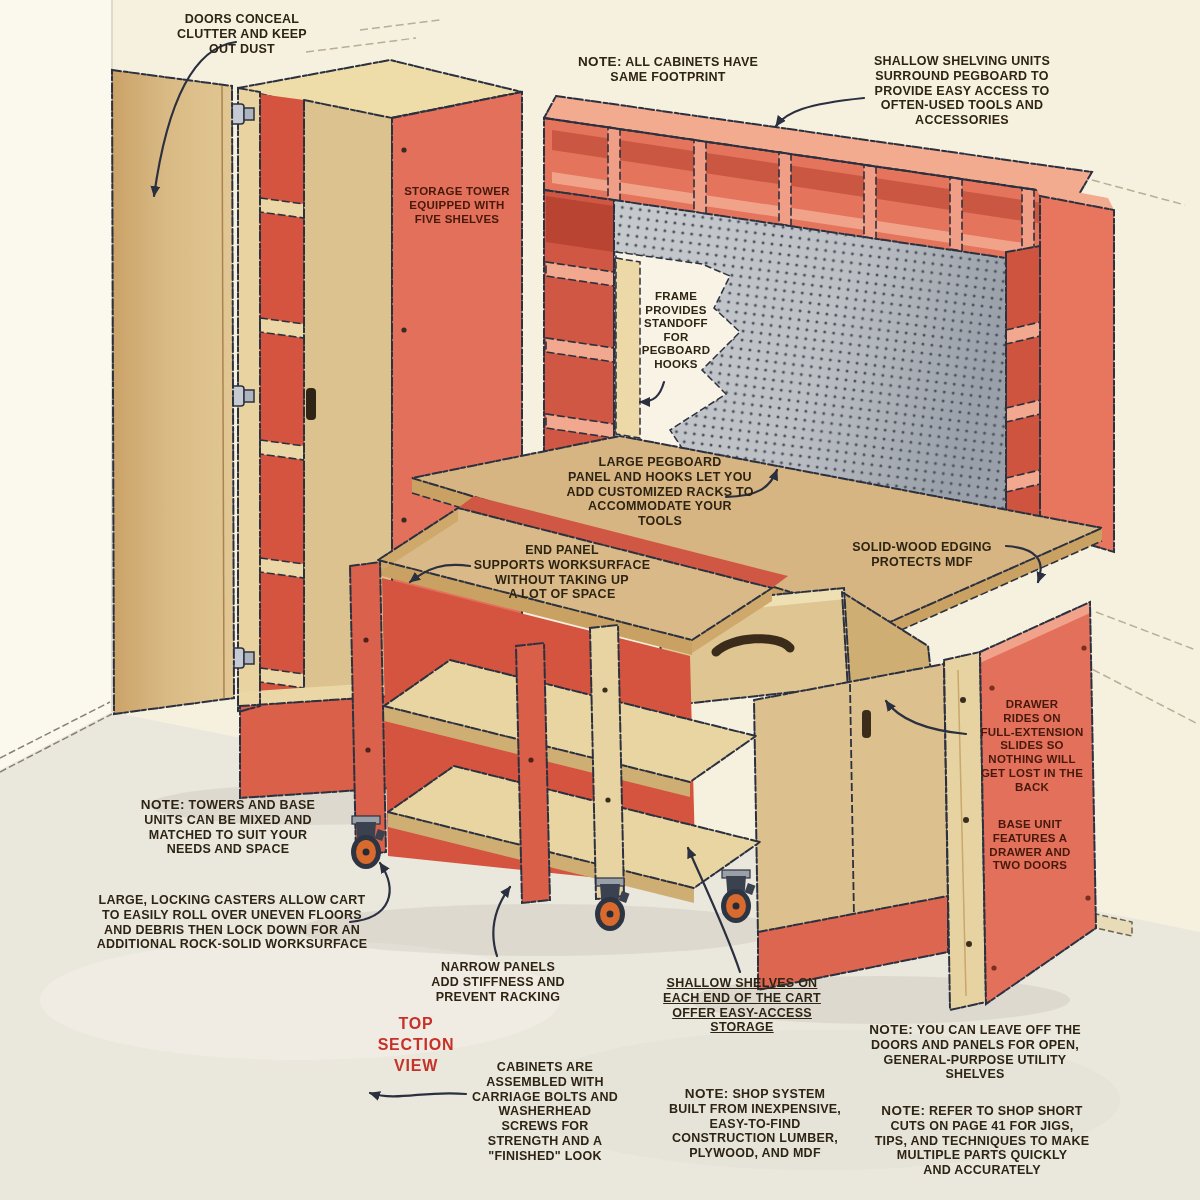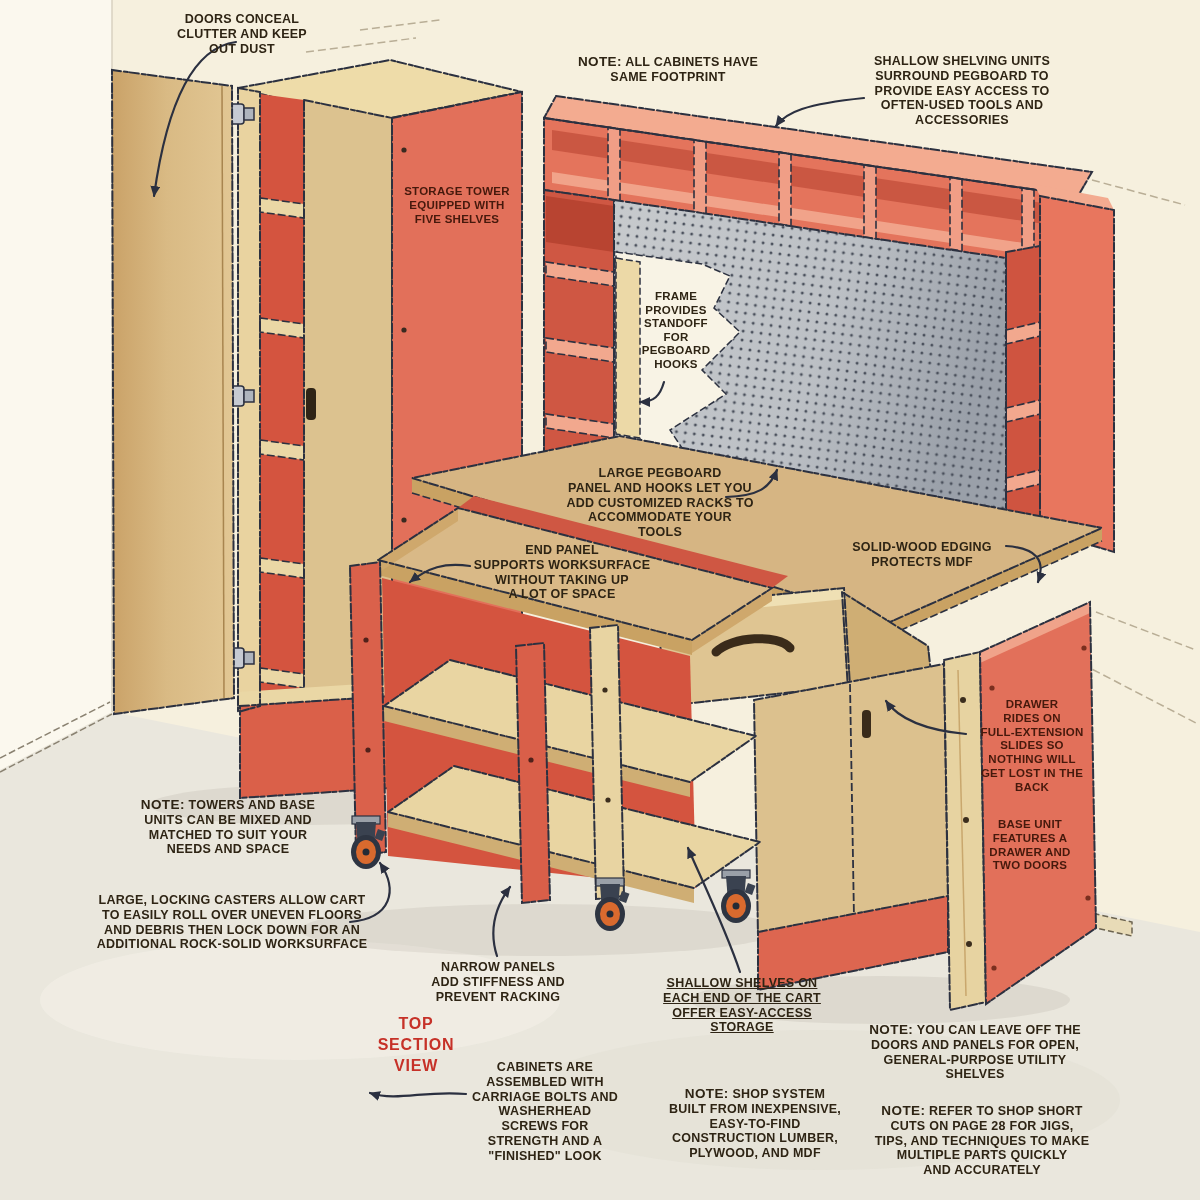--- a/index.html
+++ b/index.html
@@ -288,21 +288,21 @@
 EQUIPPED WITH
 FIVE SHELVES</span></div>
 
   <div class="lbl" style="left:676px;top:290px;font-size:11.5px;"><span>FRAME
 PROVIDES
 STANDOFF
 FOR
 PEGBOARD
 HOOKS</span></div>
 
-  <div class="lbl" style="left:660px;top:466px;"><span>LARGE PEGBOARD
+  <div class="lbl" style="left:660px;top:455px;"><span>LARGE PEGBOARD
 PANEL AND HOOKS LET YOU
 ADD CUSTOMIZED RACKS TO
 ACCOMMODATE YOUR
 TOOLS</span></div>
 
   <div class="lbl" style="left:562px;top:543px;"><span>END PANEL
 SUPPORTS WORKSURFACE
 WITHOUT TAKING UP
 A LOT OF SPACE</span></div>
 
@@ -357,18 +357,18 @@
 BUILT FROM INEXPENSIVE,
 EASY-TO-FIND
 CONSTRUCTION LUMBER,
 PLYWOOD, AND MDF</span></div>
 
   <div class="lbl note" style="left:975px;top:1022px;"><b>NOTE:</b><span> YOU CAN LEAVE OFF THE
 DOORS AND PANELS FOR OPEN,
 GENERAL-PURPOSE UTILITY SHELVES</span></div>
 
   <div class="lbl note" style="left:982px;top:1103px;"><b>NOTE:</b><span> REFER TO SHOP SHORT
-CUTS ON PAGE 28 FOR JIGS,
+CUTS ON PAGE 41 FOR JIGS,
 TIPS, AND TECHNIQUES TO MAKE
 MULTIPLE PARTS QUICKLY
 AND ACCURATELY</span></div>
 
 </div>
 
 </body></html>

